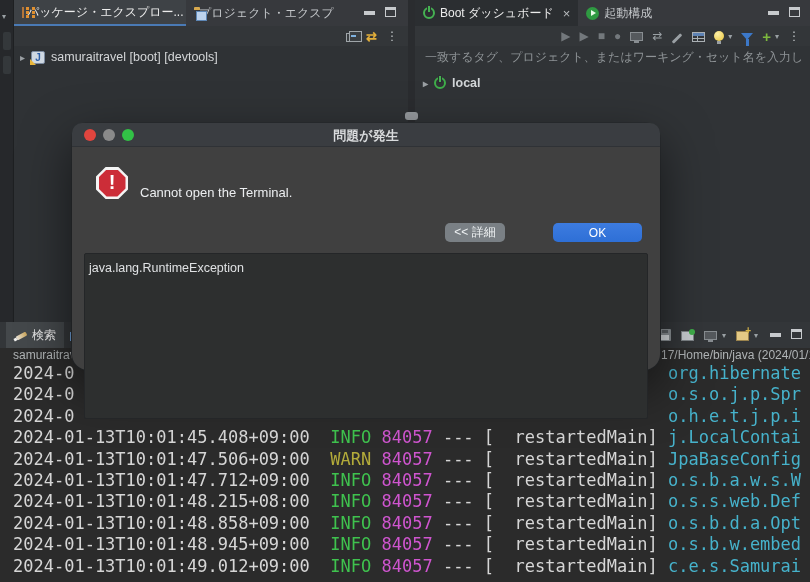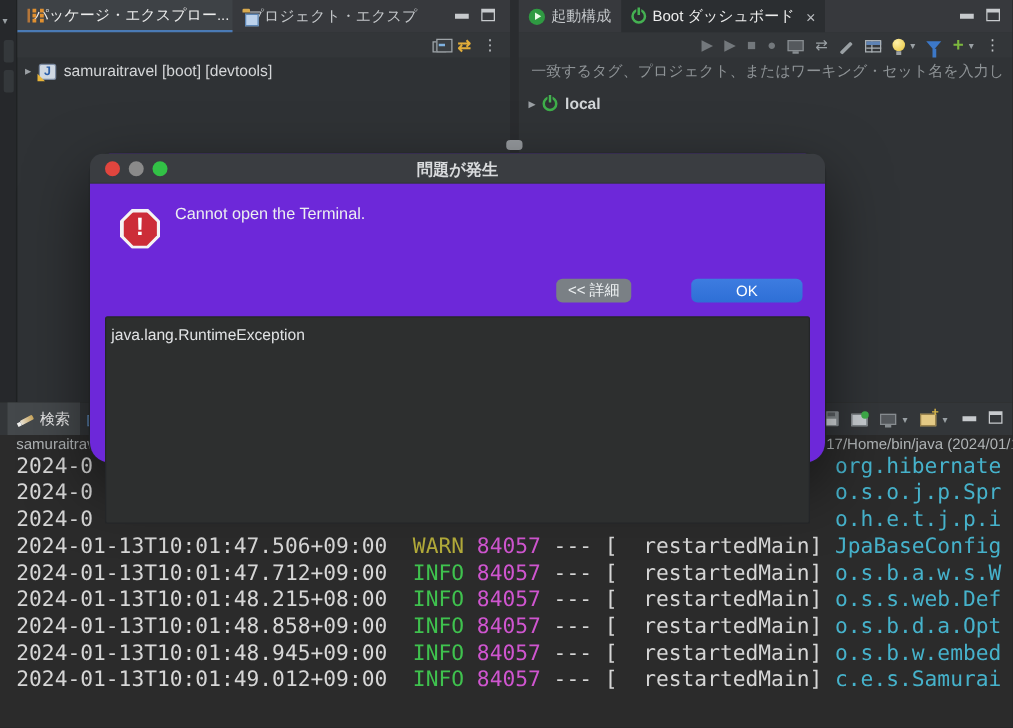--- a/index.html
+++ b/index.html
@@ -106,38 +106,38 @@
   #log-rows { position:absolute; left:0; top:41px; width:810px; height:219px; padding-left:13px; overflow:hidden; }
   .log-row { position:relative; height:21.4px; white-space:pre;
              font-family:"DejaVu Sans Mono", monospace; font-size:17px; line-height:21.4px; }
   .c-ts { color:#d6d6d6; }
   .c-info { color:#3fc24e; }
   .c-warn { color:#b3ab3a; }
   .c-pid { color:#cf55cf; }
   .c-logger { position:absolute; left:655px; color:#46b2cb; }
 
   
-  #dialog { left:72px; top:123px; width:588px; height:247px; background:#6d28d9; border-radius:16px;
+  #dialog { left:72px; top:123px; width:588px; height:247px; background:#404040; border-radius:16px;
             box-shadow:0 18px 50px rgba(0,0,0,.55), 0 0 0 1px #2b2e31; z-index:10; }
   #dialog-titlebar { position:absolute; left:0; top:0; width:100%; height:24px; background:#3a3d41;
                      border-radius:10px 10px 0 0; border-bottom:1px solid #2f3236; }
   .light { position:absolute; top:6px; width:12px; height:12px; border-radius:50%; }
   #light-close { left:12px; background:#e1453e; }
   #light-min { left:31px; background:#8a8a8a; }
   #light-zoom { left:50px; background:#32c146; }
   #dialog-title { position:absolute; top:4px; left:0; width:100%; text-align:center; color:#d9dbdd;
                   font-size:13px; font-weight:bold; }
   #error-icon { position:absolute; left:24px; top:44px; width:32px; height:32px; }
   #error-icon .oct { position:absolute; inset:0; background:#f4f4f4;
         clip-path:polygon(30% 0,70% 0,100% 30%,100% 70%,70% 100%,30% 100%,0 70%,0 30%); }
   #error-icon .oct2 { position:absolute; inset:2.5px; background:#cc2d38;
         clip-path:polygon(30% 0,70% 0,100% 30%,100% 70%,70% 100%,30% 100%,0 70%,0 30%); }
   #error-icon .bang { position:absolute; left:0; top:4px; width:100%; text-align:center; color:#fff;
                       font-size:20px; font-weight:bold; }
-  #dialog-message { position:absolute; left:68px; top:40px; color:#eceef0; font-size:13px; }
+  #dialog-message { position:absolute; left:68px; top:62px; color:#eceef0; font-size:13px; }
   .dlg-btn { position:absolute; top:100px; height:19px; border:none; border-radius:5px; font-size:12px;
              font-family:"Liberation Sans",sans-serif; }
   #details-button { left:373px; width:60px; background:#7a8085; color:#eef1f3; }
   #ok-button { left:481px; width:89px; background:linear-gradient(#3d7ce0,#2e6fd6); color:#fff; }
   #detail-box { position:absolute; left:12px; top:130px; width:564px; height:166px; background:#2d2f2f;
                 border:1px solid #242628; border-radius:2px; color:#e0e2e4; font-size:12.5px; padding:7px 4px; }
 </style>
 </head>
 <body>
 
@@ -175,28 +175,28 @@
       <span class="icon java-icon">J</span>
       <span>samuraitravel [boot] [devtools]</span>
     </div>
   </div>
 
   <div class="abs" id="sash"></div>
   <div class="abs" id="sash-handle"></div>
 
   <div class="abs panel" id="right-panel">
     <div class="tabstrip">
-      <div class="tab">
-        <span class="icon play-icon"></span>
-        <span>起動構成</span>
-      </div>
       <div class="tab active-dark">
         <span class="icon power-icon"></span>
         <span>Boot ダッシュボード</span>
         <span class="close">×</span>
+      </div>
+      <div class="tab">
+        <span class="icon play-icon"></span>
+        <span>起動構成</span>
       </div>
       <div class="winctl" style="right:10px">
         <span class="ic-min"></span>
         <span class="ic-max"></span>
       </div>
     </div>
     <div class="toolbar">
       <span class="tbi">▶</span>
       <span class="tbi">▶</span>
       <span class="tbi">■</span>
@@ -243,20 +243,21 @@
       </div>
     </div>
     <div id="console-title">
       <span class="left-frag">samuraitrav</span>
       <span class="right-frag">17/Home/bin/java  (2024/01/1</span>
     </div>
     <div id="log-rows">
         <div class="log-row"><span class="c-ts">2024-0</span><span class="c-logger">org.hibernate</span></div>
         <div class="log-row"><span class="c-ts">2024-0</span><span class="c-logger">o.s.o.j.p.Spr</span></div>
         <div class="log-row"><span class="c-ts">2024-0</span><span class="c-logger">o.h.e.t.j.p.i</span></div>
+        <div class="log-row"><span class="c-ts">2024-01-13T10:01:45.408+09:00</span><span class="c-info">  INFO</span><span class="c-pid"> 84057</span><span class="c-ts"> --- [  restartedMain] </span><span class="c-logger">j.LocalContai</span></div>
         <div class="log-row"><span class="c-ts">2024-01-13T10:01:47.506+09:00</span><span class="c-warn">  WARN</span><span class="c-pid"> 84057</span><span class="c-ts"> --- [  restartedMain] </span><span class="c-logger">JpaBaseConfig</span></div>
         <div class="log-row"><span class="c-ts">2024-01-13T10:01:47.712+09:00</span><span class="c-info">  INFO</span><span class="c-pid"> 84057</span><span class="c-ts"> --- [  restartedMain] </span><span class="c-logger">o.s.b.a.w.s.W</span></div>
         <div class="log-row"><span class="c-ts">2024-01-13T10:01:48.215+08:00</span><span class="c-info">  INFO</span><span class="c-pid"> 84057</span><span class="c-ts"> --- [  restartedMain] </span><span class="c-logger">o.s.s.web.Def</span></div>
         <div class="log-row"><span class="c-ts">2024-01-13T10:01:48.858+09:00</span><span class="c-info">  INFO</span><span class="c-pid"> 84057</span><span class="c-ts"> --- [  restartedMain] </span><span class="c-logger">o.s.b.d.a.Opt</span></div>
         <div class="log-row"><span class="c-ts">2024-01-13T10:01:48.945+09:00</span><span class="c-info">  INFO</span><span class="c-pid"> 84057</span><span class="c-ts"> --- [  restartedMain] </span><span class="c-logger">o.s.b.w.embed</span></div>
         <div class="log-row"><span class="c-ts">2024-01-13T10:01:49.012+09:00</span><span class="c-info">  INFO</span><span class="c-pid"> 84057</span><span class="c-ts"> --- [  restartedMain] </span><span class="c-logger">c.e.s.Samurai</span></div>
       </div>
   </div>
 
   <div class="abs" id="dialog">

